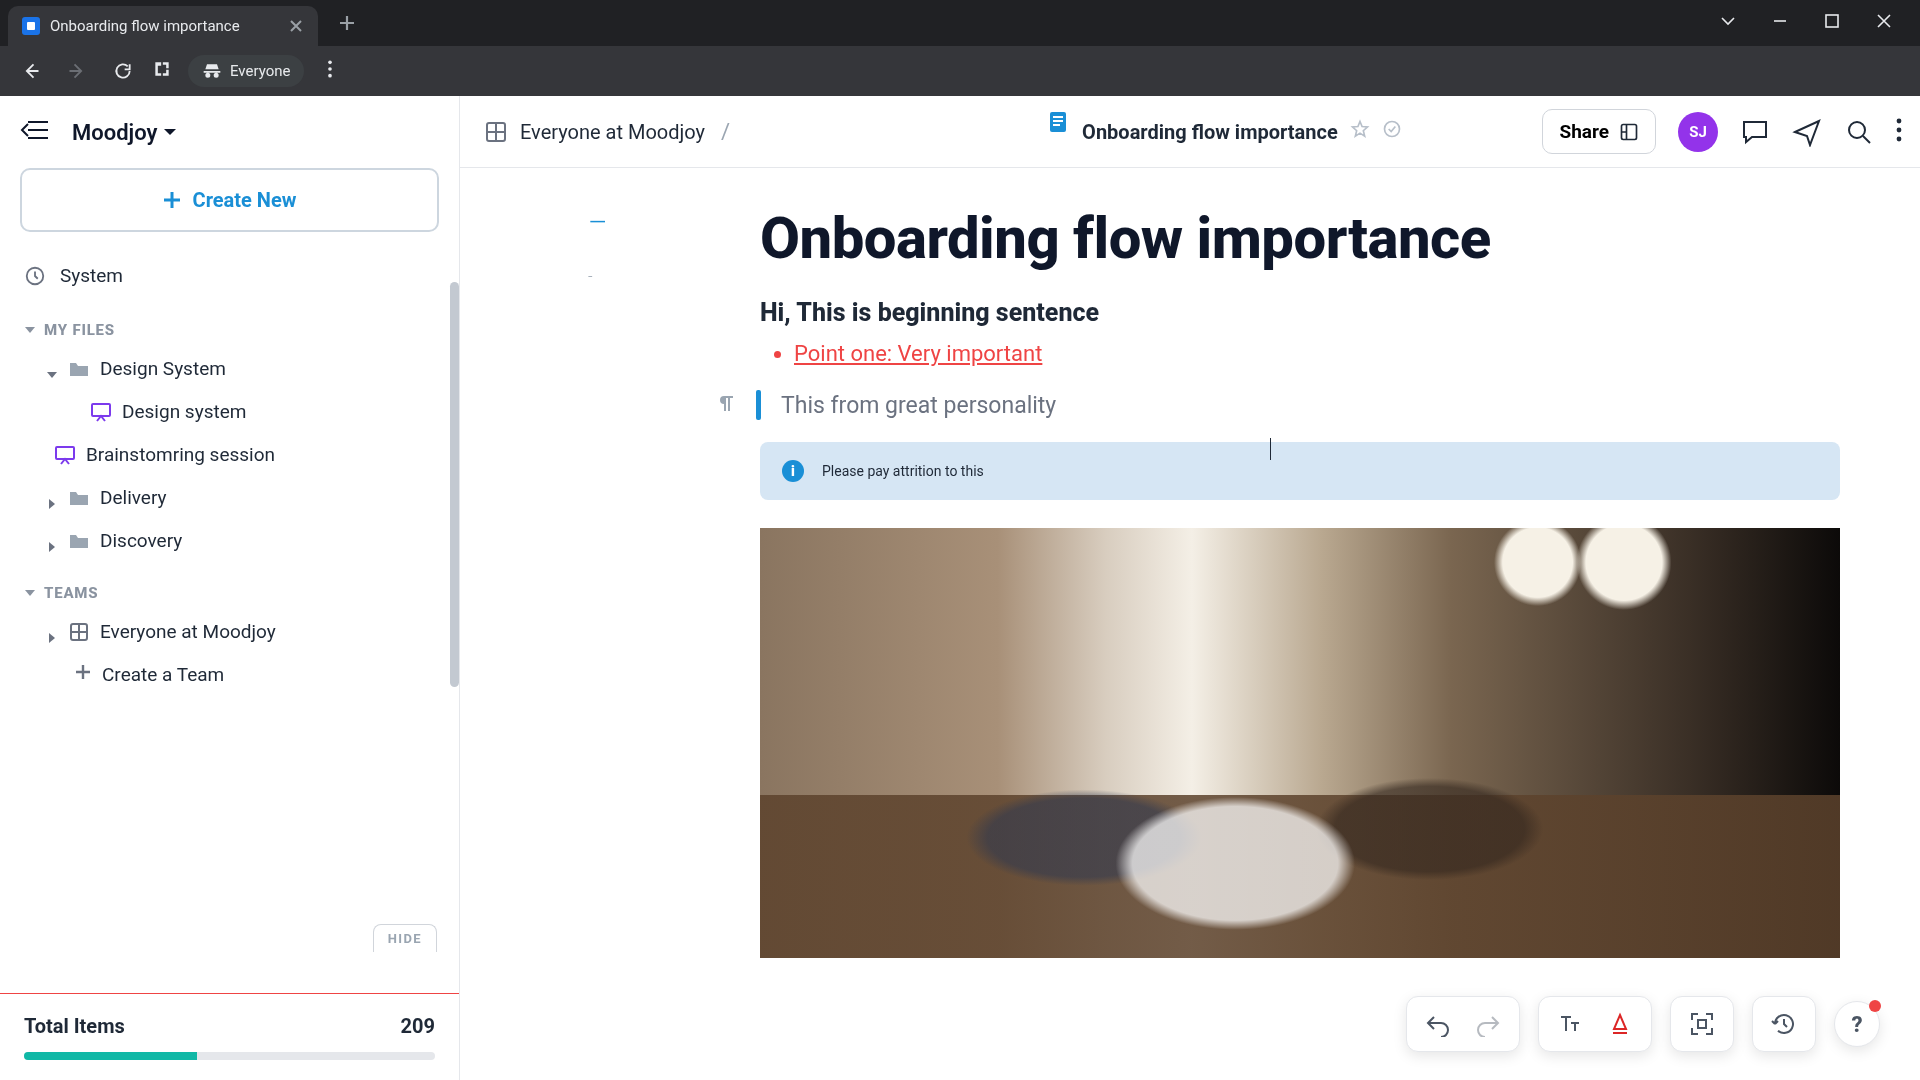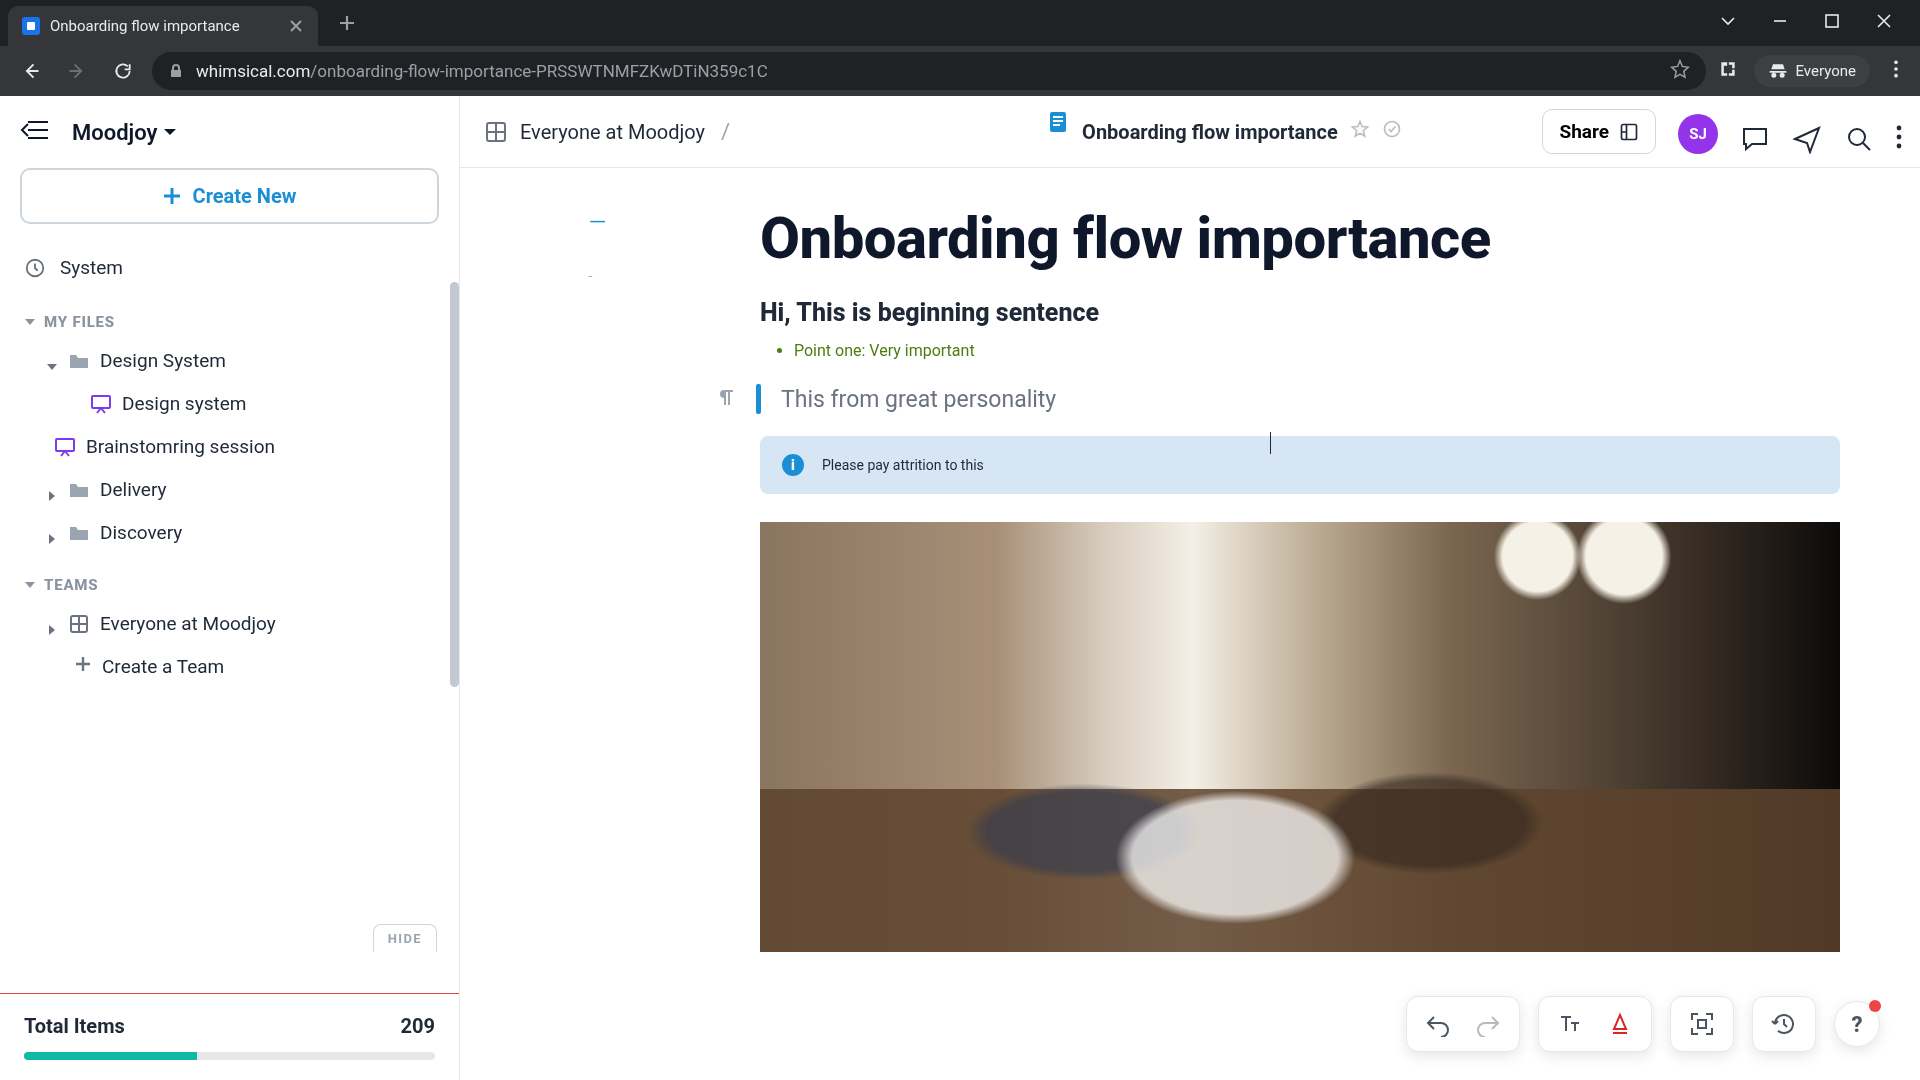--- a/index.html
+++ b/index.html
@@ -40,21 +40,21 @@
 
 
 .app { display:flex; height:calc(1080px - 96px); background:#fff; }
 
 
 .sidebar { width:460px; border-right:1px solid #e5e7eb; display:flex; flex-direction:column; background:#fff; position:relative; }
 .ws-row { display:flex; align-items:center; gap:22px; padding:22px 20px 18px 20px; }
 .collapse-btn svg { width:30px; height:24px; stroke:#0f172a; stroke-width:2; fill:none; }
 .ws-name { font-size:22px; font-weight:600; color:#0f172a; display:flex; align-items:center; gap:6px; cursor:pointer; }
 .ws-name svg { width:14px; height:14px; fill:#0f172a; }
-.create-btn { margin:4px 20px 20px 20px; border:2px solid #cdd6df; border-radius:10px; height:56px; display:flex; align-items:center; justify-content:center; gap:12px; color:#1a8fd6; font-size:20px; font-weight:700; cursor:pointer; }
+.create-btn { margin:4px 20px 20px 20px; border:2px solid #cdd6df; border-radius:10px; height:64px; display:flex; align-items:center; justify-content:center; gap:12px; color:#1a8fd6; font-size:20px; font-weight:700; cursor:pointer; }
 .create-btn svg { width:18px; height:18px; stroke:#1a8fd6; stroke-width:3; }
 .sb-item { display:flex; align-items:center; gap:14px; padding:12px 24px; font-size:19px; color:#1f2937; cursor:pointer; }
 .sb-item svg { width:22px; height:22px; stroke:#6b7280; stroke-width:2; fill:none; }
 .sb-section { padding:22px 24px 8px 24px; font-size:15px; font-weight:800; letter-spacing:0.8px; color:#8a93a0; display:flex; align-items:center; gap:8px; cursor:pointer; }
 .sb-section svg { width:12px; height:12px; fill:#8a93a0; }
 .tree-row { display:flex; align-items:center; gap:10px; padding:10px 24px 10px 46px; font-size:19px; color:#1f2937; cursor:pointer; }
 .tree-row.depth1 { padding-left:46px; }
 .tree-row.depth2 { padding-left:90px; }
 .tree-row .caret { width:12px; height:12px; }
 .tree-row .caret svg { width:12px; height:12px; fill:#6b7280; }
@@ -74,36 +74,36 @@
 
 .main { flex:1; display:flex; flex-direction:column; }
 .topbar { height:72px; border-bottom:1px solid #e5e7eb; display:flex; align-items:center; padding:0 18px 0 24px; gap:18px; }
 .crumb { display:flex; align-items:center; gap:12px; font-size:20px; color:#1f2937; }
 .crumb .ico { width:24px; height:24px; }
 .crumb .ico.team svg { stroke:#6b7280; stroke-width:2; fill:none; }
 .crumb .ico.doc svg { fill:#1a8fd6; }
 .crumb .sep { color:#9aa5b1; font-size:22px; padding:0 4px; }
 .crumb .title { font-weight:700; }
 .crumb .star svg, .crumb .check svg { width:20px; height:20px; stroke:#b7bfc9; stroke-width:2; fill:none; }
-.topbar-right { margin-left:auto; display:flex; align-items:flex-end; gap:22px; }
+.topbar-right { margin-left:auto; display:flex; align-items:center; gap:22px; }
 .share-btn { display:flex; align-items:center; gap:10px; border:1px solid #d1d5db; border-radius:10px; padding:10px 16px; font-size:19px; font-weight:700; cursor:pointer; }
 .share-btn svg { width:20px; height:20px; stroke:#1f2937; stroke-width:2; fill:none; }
 .avatar { width:40px; height:40px; border-radius:50%; background:#9333ea; color:#fff; font-size:15px; font-weight:700; display:flex; align-items:center; justify-content:center; }
 .top-ic { width:30px; height:30px; cursor:pointer; }
 .top-ic svg { width:30px; height:30px; stroke:#1f2937; stroke-width:2; fill:none; }
 .top-menu svg { width:6px; height:26px; fill:#1f2937; }
 
 
 .doc-wrap { flex:1; overflow:auto; position:relative; }
 .gutter { position:absolute; left:128px; top:36px; display:flex; flex-direction:column; gap:28px; color:#1a8fd6; font-size:30px; font-weight:300; }
 .doc { max-width:1080px; margin:0 0 0 300px; padding:36px 0 80px 0; }
 .doc h1 { font-size:58px; font-weight:800; color:#0f172a; letter-spacing:-0.5px; margin-bottom:26px; }
 .doc h3 { font-size:25px; font-weight:800; color:#1f2937; margin-bottom:14px; }
 .doc ul { list-style:disc; padding-left:34px; margin-bottom:24px; }
-.doc ul li { font-size:16px; color:#4d7c0f; }
+.doc ul li { font-size:22px; color:#ef4444;text-decoration:underline; }
 .quote-row { display:flex; align-items:center; gap:20px; margin-bottom:22px; margin-left:-44px; }
 .quote-row .para-ic svg { width:20px; height:20px; fill:#9aa5b1; }
 .quote-row .qbar { width:5px; height:30px; background:#1a8fd6; border-radius:2px; }
 .quote-row .qtext { font-size:23px; color:#6b7280; }
 .callout { background:#d6e6f4; border-radius:8px; padding:18px 22px; display:flex; align-items:center; gap:18px; margin-bottom:28px; position:relative; }
 .callout .info-ic { width:22px; height:22px; border-radius:50%; background:#1a8fd6; color:#fff; display:flex; align-items:center; justify-content:center; font-size:14px; font-weight:900; }
 .callout .ctext { font-size:14px; color:#1f2937; }
 .text-cursor { position:absolute; width:1px; height:22px; background:#1f2937; left:510px; top:-4px; }
 .doc-image { width:100%; height:430px; background:linear-gradient(90deg,#8a7560 0%,#a89078 22%,#d8cdbf 32%,#f4efe6 40%,#b9a890 52%,#7a6650 64%,#3a2f26 86%,#0c0a09 100%); position:relative; overflow:hidden; }
 .doc-image::before { content:""; position:absolute; inset:0; background:
@@ -171,32 +171,20 @@
     <div class="nav-btn disabled">
         <svg viewBox="0 0 24 24">
           <path d="M9 4l8 8-8 8M17 12H3"></path>
         </svg>
       </div>
     <div class="nav-btn">
         <svg viewBox="0 0 24 24">
           <path d="M20 12a8 8 0 1 1-2.34-5.66M20 4v6h-6"></path>
         </svg>
       </div>
-    <div class="omnibox">
-      <svg class="lock" viewBox="0 0 16 16">
-          <path d="M4 7V5a4 4 0 0 1 8 0v2h1v7H3V7h1zm2 0h4V5a2 2 0 0 0-4 0v2z"></path>
-        </svg>
-      <span class="url">
-        <span class="domain">whimsical.com</span>
-          <span>/onboarding-flow-importance-PRSSWTNMFZKwDTiN359c1C</span>
-      </span>
-      <span class="star"><svg viewBox="0 0 24 24">
-            <path d="M12 2l2.9 6.9L22 10l-5.5 4.8L18 22l-6-3.6L6 22l1.5-7.2L2 10l7.1-1.1z"></path>
-          </svg></span>
-    </div>
     <div class="ext-area">
       <span><svg viewBox="0 0 24 24" fill="#e8eaed">
             <path d="M4 4h7v4H7v5H4zM13 4h7v7h-3V7h-4zM4 13h3v4h4v3H4zM17 13h3v7h-7v-3h4z"></path>
           </svg></span>
       <div class="incog-badge">
         <svg viewBox="0 0 24 24">
             <path d="M4 10l2-6h12l2 6H4zm-2 2h20v2H2zM7 20a3 3 0 1 1 0-6 3 3 0 0 1 0 6zm10 0a3 3 0 1 1 0-6 3 3 0 0 1 0 6z"></path>
           </svg>
         <span>Everyone</span>
       </div>

